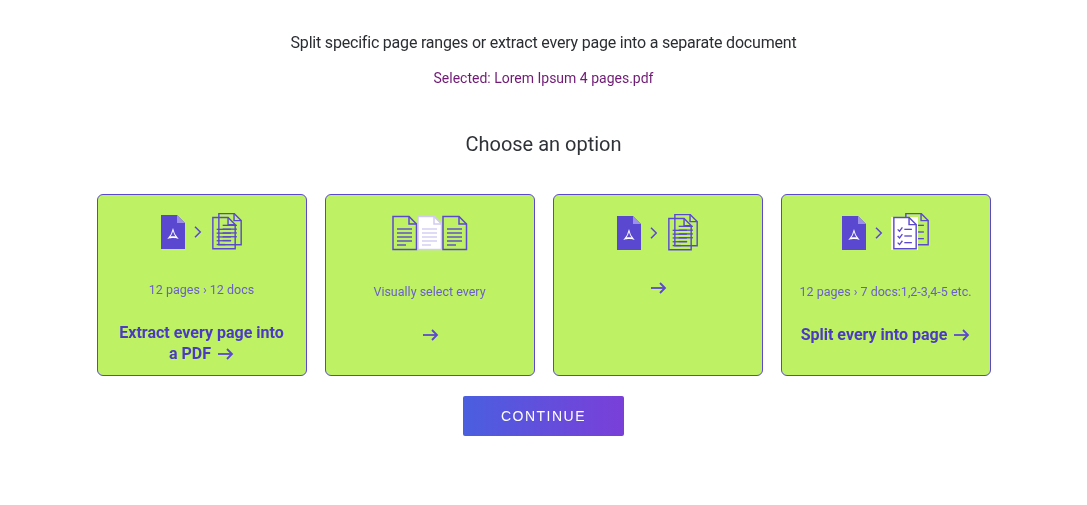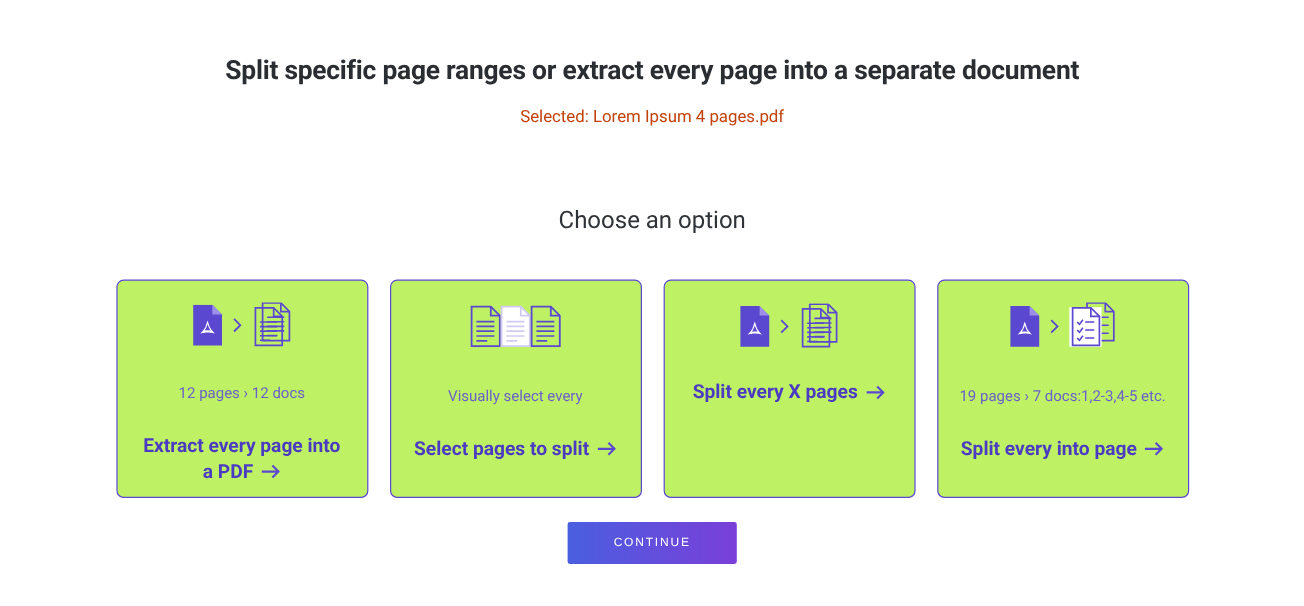--- a/index.html
+++ b/index.html
@@ -12,36 +12,36 @@
       color: #333;
     }
     .header { text-align: center; }
     .title {
       font-size: 34px;
       font-weight: 800;
       color: #22262a;
       letter-spacing: -0.5px;
     }
     .subtitle {
-      font-size: 22px;
-      font-weight: 700;
+      font-size: 16px;
+      font-weight: 400;
       color: #2a2d31;
-      margin-top: 27px;
+      margin-top: 13px;
       letter-spacing: -0.2px;
     }
     .selected {
       font-size: 14px;
-      color: #c2410c;
+      color: #701a75;
       margin-top: 18px;
     }
     .choose {
       text-align: center;
       font-size: 20px;
       color: #2f3338;
-      margin-top: 65px;
+      margin-top: 46px;
       font-weight: 400;
     }
     .cards {
       display: flex;
       justify-content: center;
       gap: 18px;
       margin-top: 38px;
       padding: 0 20px;
     }
     .card {
@@ -84,21 +84,21 @@
       vertical-align: -2px;
       margin-left: 3px;
     }
     .continue-wrap {
       text-align: center;
       margin-top: 20px;
     }
     .continue-btn {
       display: inline-block;
       padding: 12px 38px;
-      font-size: 10px;
+      font-size: 14px;
       font-weight: 500;
       letter-spacing: 1.5px;
       color: #fff;
       background: linear-gradient(90deg, #4a5fe0 0%, #7a3fd8 100%);
       border: none;
       border-radius: 2px;
       cursor: pointer;
     }
     svg { display: block; }
     .chev {
@@ -198,21 +198,20 @@
         <g transform="translate(25,2)">
             <use href="#doc-file-light"></use>
           </g>
         <g transform="translate(50,2)">
             <use href="#doc-file"></use>
           </g>
       </svg>
     </div>
     <div class="card-desc">Visually select every</div>
     <div class="card-title">
-      <span>Select pages to split</span>
       <span class="arrow-after"><svg width="16" height="14">
             <use href="#arrow-right"></use>
           </svg></span>
     </div>
   </div>
 
   <div class="card">
     <div class="card-icons">
       <svg width="28" height="35">
           <use href="#pdf-file"></use>
@@ -223,21 +222,20 @@
       <svg width="35" height="38">
         <g transform="translate(6,0) scale(0.95)">
             <use href="#doc-file"></use>
           </g>
         <g transform="translate(0,4) scale(0.95)">
             <use href="#doc-file"></use>
           </g>
       </svg>
     </div>
     <div class="card-title">
-      <span>Split every X pages</span>
       <span class="arrow-after"><svg width="16" height="14">
             <use href="#arrow-right"></use>
           </svg></span>
     </div>
   </div>
 
   <div class="card">
     <div class="card-icons">
       <svg width="28" height="35">
           <use href="#pdf-file"></use>
@@ -248,21 +246,21 @@
       <svg width="42" height="40">
         <g transform="translate(12,0) scale(0.95)">
             <use href="#doc-check"></use>
           </g>
         <rect x="0" y="4" width="27" height="33" fill="#fff"></rect>
         <g transform="translate(0,4) scale(0.95)">
             <use href="#doc-check"></use>
           </g>
       </svg>
     </div>
-    <div class="card-desc">19 pages › 7 docs:1,2-3,4-5 etc.</div>
+    <div class="card-desc">12 pages › 7 docs:1,2-3,4-5 etc.</div>
     <div class="card-title">
       <span>Split every into page</span>
       <span class="arrow-after"><svg width="16" height="14">
             <use href="#arrow-right"></use>
           </svg></span>
     </div>
   </div>
 
 </div>
 

